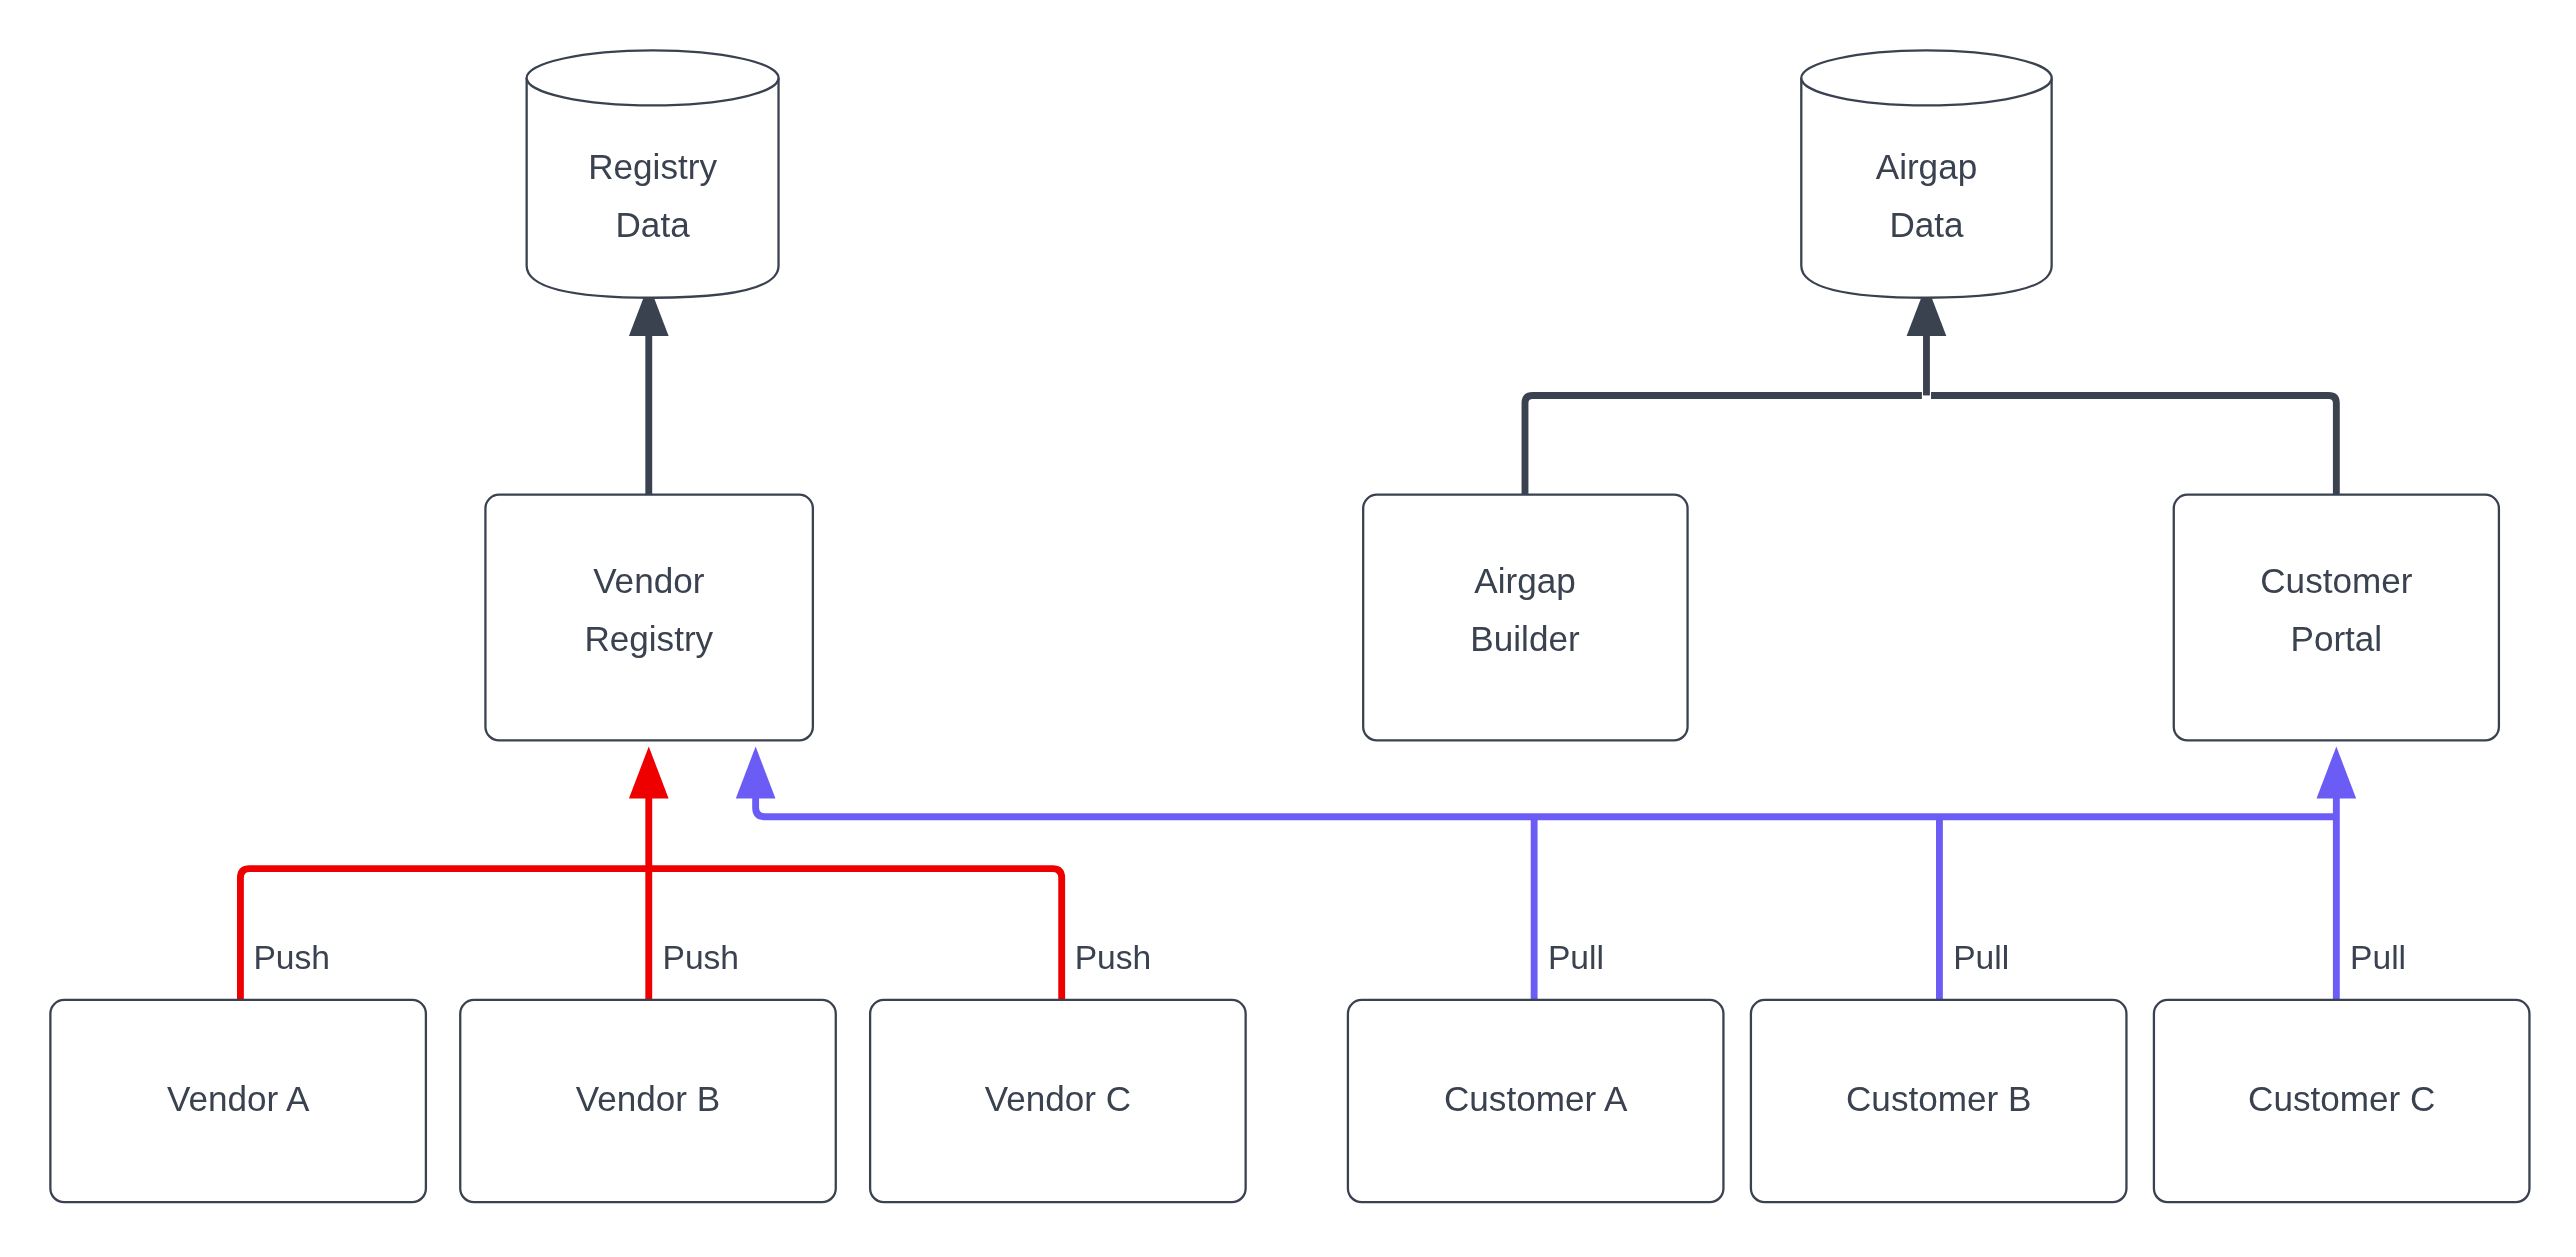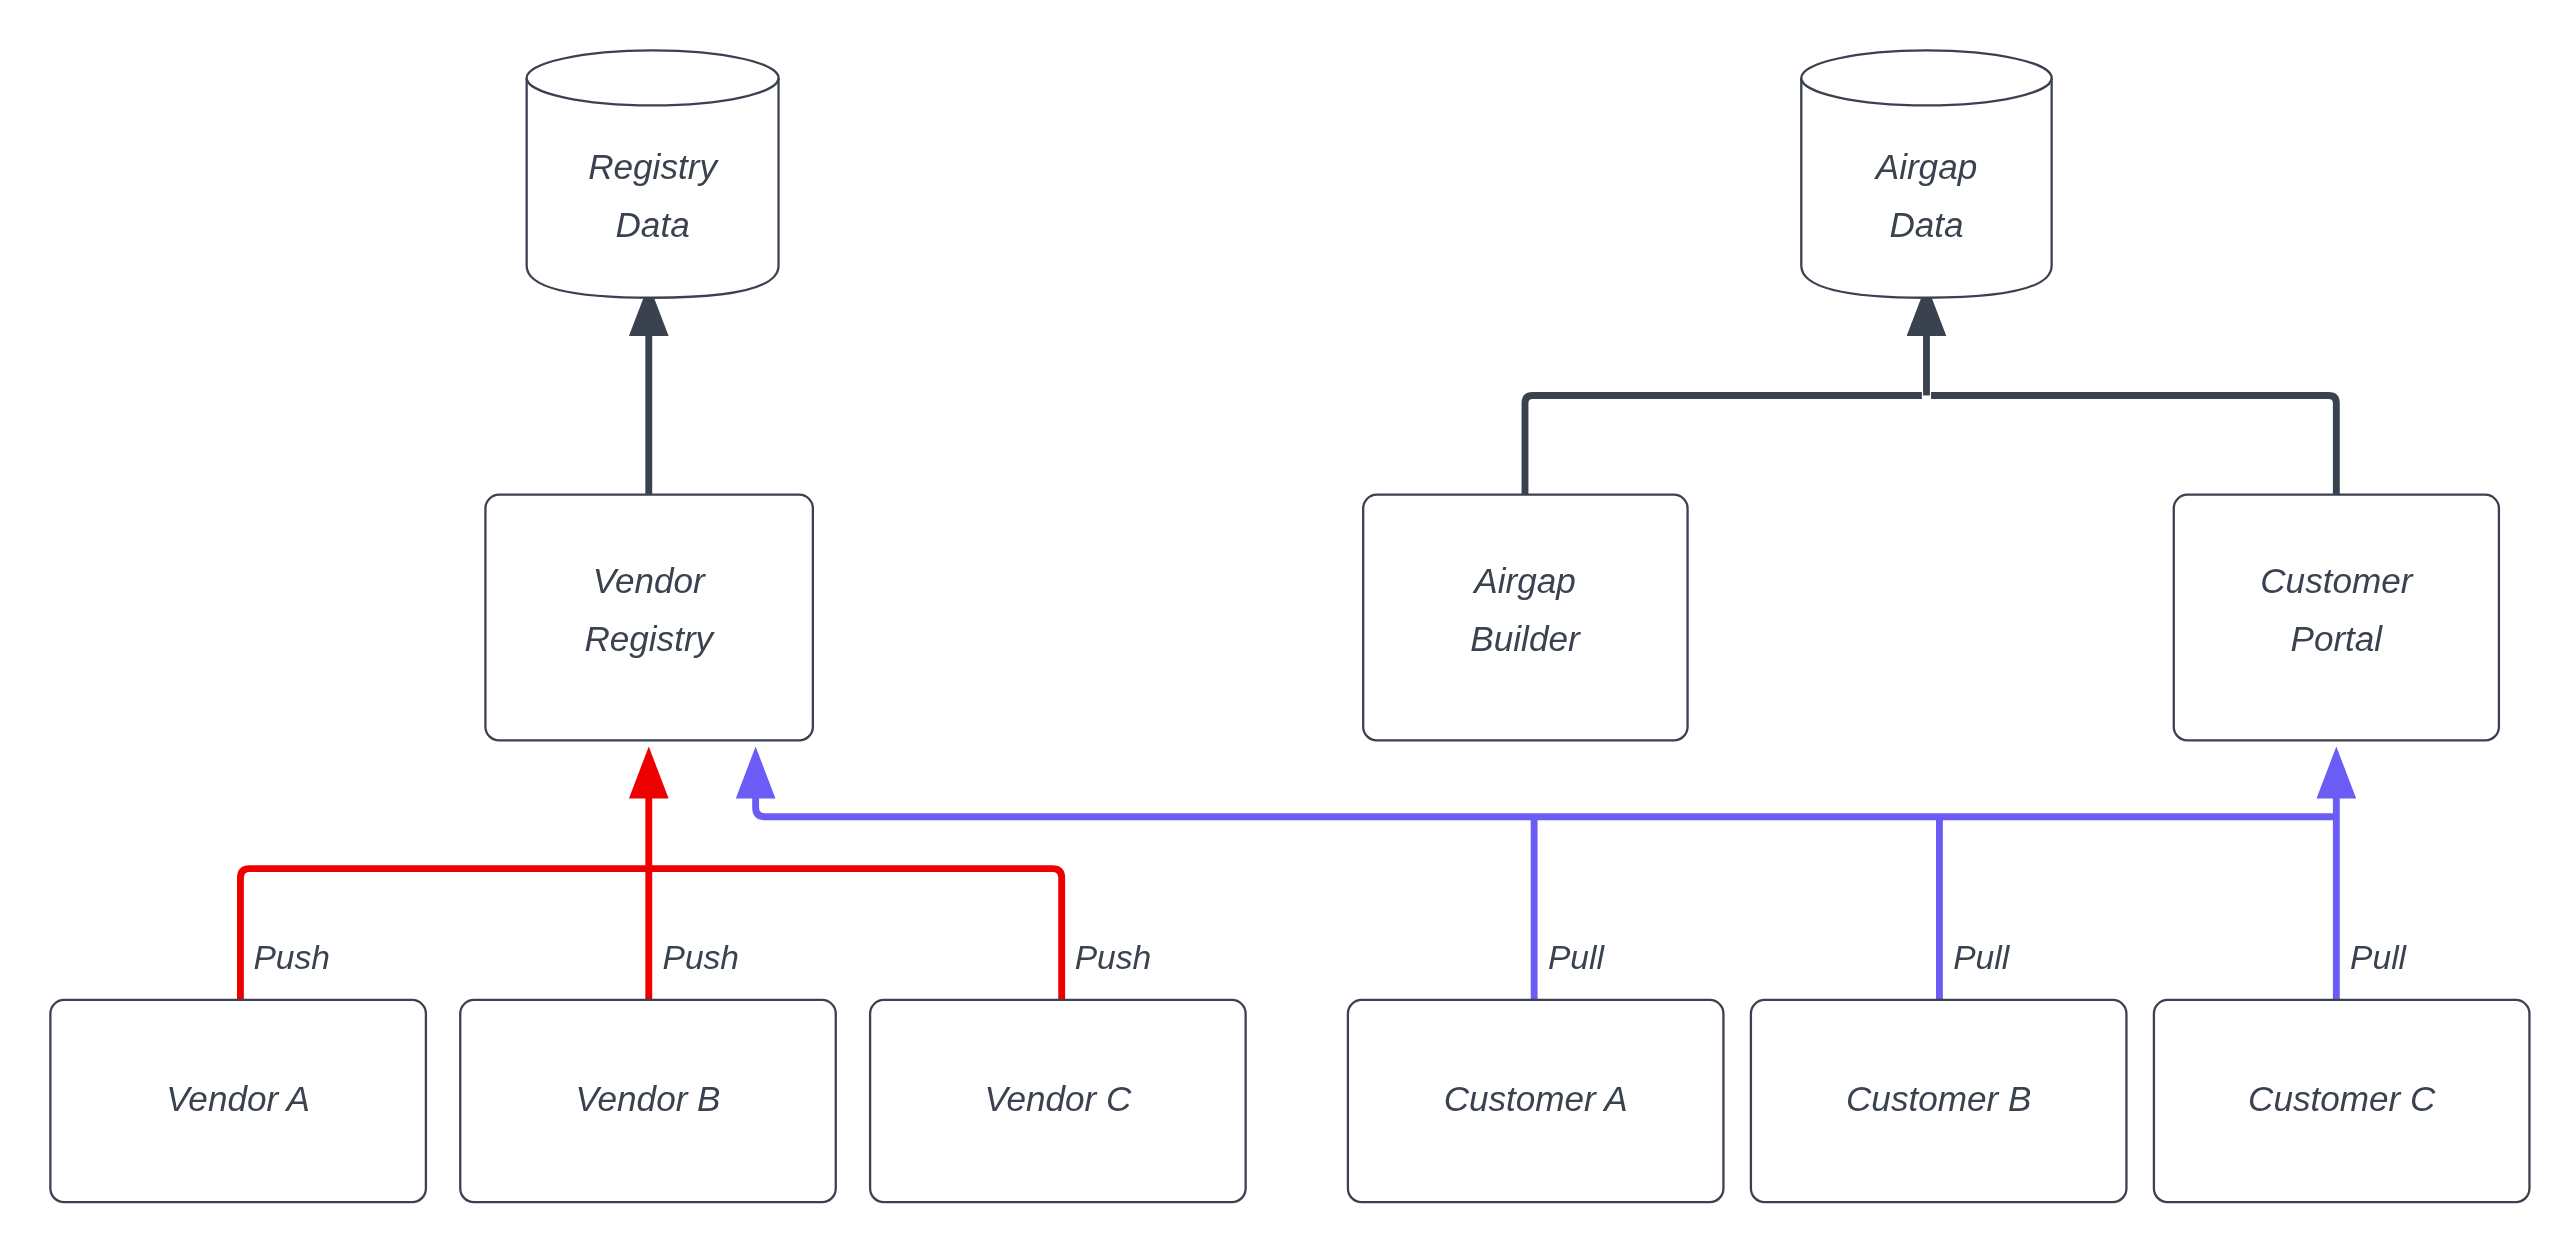--- a/index.html
+++ b/index.html
@@ -11,21 +11,20 @@
     width: 2576px;
     height: 1258px;
     font-family: "Liberation Sans", sans-serif;
     overflow: hidden;
   }
   #diagram-root {
     position: relative;
     width: 2576px;
     height: 1258px;
     background: #ffffff;
-    font-style: italic;
   }
   svg.diagram-canvas {
     display: block;
     width: 2576px;
     height: 1258px;
   }
   .node-shape {
     fill: #ffffff;
     stroke: #3a4250;
     stroke-width: 3;

